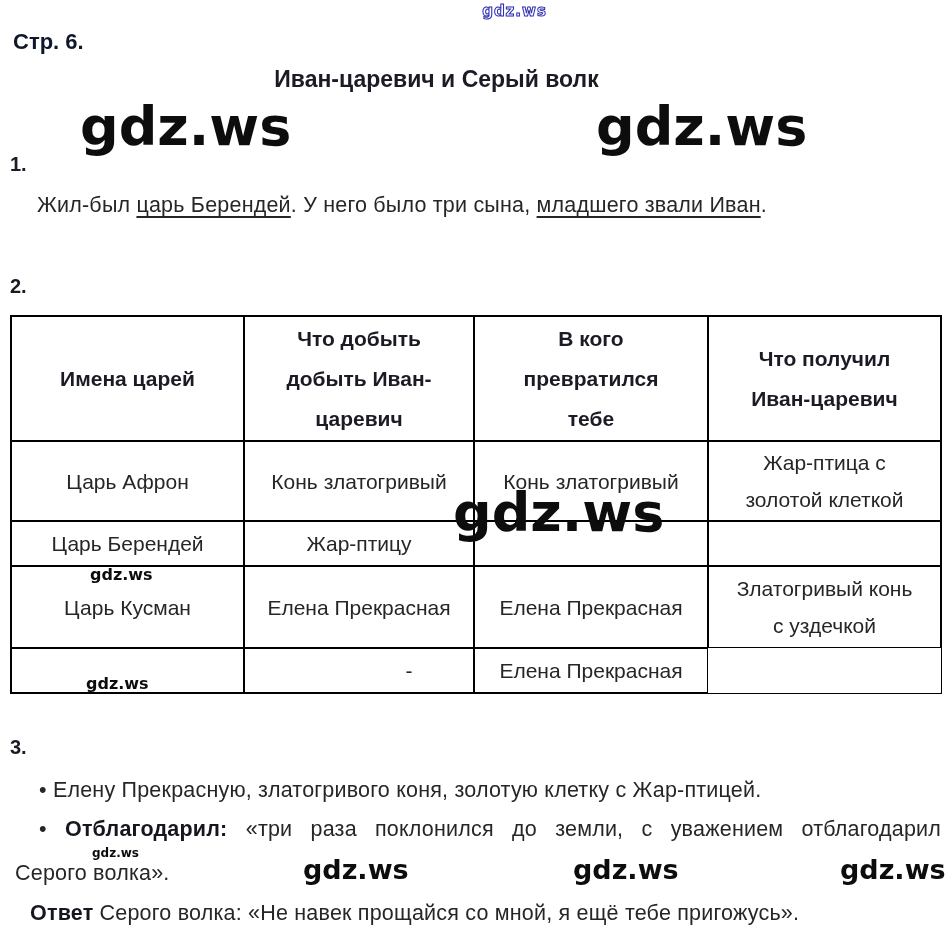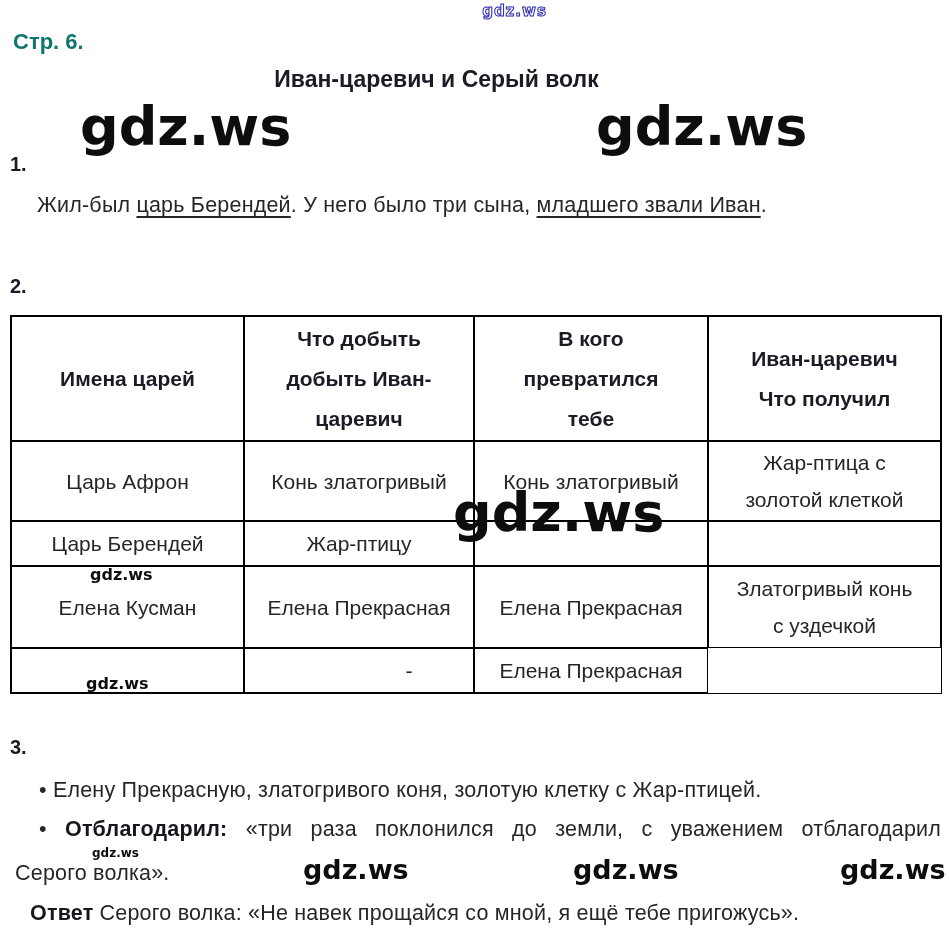--- a/index.html
+++ b/index.html
@@ -15,21 +15,21 @@
   }
   .wm-top{
     left:0;top:4px;width:949px;text-align:center;font-size:15px;letter-spacing:1px;
     color:#ffffff;-webkit-text-stroke:1px #2f2fb3;text-shadow:0 0 1px #2f2fb3;
   }
   .wm-large{font-size:54px;}
   .wm-med{font-size:27px;}
   .wm-small{font-size:16px;}
   .wm-tiny{font-size:12px;}
   
-  .page-label{left:13px;top:29px;font-size:22px;font-weight:bold;color:#0f766e;}
+  .page-label{left:13px;top:29px;font-size:22px;font-weight:bold;color:#0f172a;}
   .doc-title{left:0;top:66px;width:873px;text-align:center;font-size:23px;font-weight:bold;color:#1b1b26;}
   .sec-num{font-size:20px;font-weight:bold;color:#1b1b26;}
   
   .line{
     position:absolute;margin:0;font-size:21.5px;line-height:28px;color:#262626;
     letter-spacing:0.2px;white-space:nowrap;
   }
   .line .u{text-decoration:underline;text-underline-offset:4px;text-decoration-thickness:1.5px;}
   .line b{color:#16161e;}
   .justified{
@@ -83,22 +83,22 @@
     <span class="ln">Что добыть</span>
     <span class="ln">добыть Иван-</span>
     <span class="ln">царевич</span>
   </div>
   <div class="td th">
     <span class="ln">В кого</span>
     <span class="ln">превратился</span>
     <span class="ln">тебе</span>
   </div>
   <div class="td th">
+    <span class="ln">Что получил</span>
     <span class="ln">Иван-царевич</span>
-    <span class="ln">Что получил</span>
   </div>
 
   <div class="td">
     <span class="ln">Царь Афрон</span>
   </div>
   <div class="td">
     <span class="ln">Конь златогривый</span>
   </div>
   <div class="td">
     <span class="ln">Конь златогривый</span>
@@ -111,21 +111,21 @@
   <div class="td">
     <span class="ln">Царь Берендей</span>
   </div>
   <div class="td">
     <span class="ln">Жар-птицу</span>
   </div>
   <div class="td"></div>
   <div class="td"></div>
 
   <div class="td">
-    <span class="ln">Елена Кусман</span>
+    <span class="ln">Царь Кусман</span>
   </div>
   <div class="td">
     <span class="ln">Елена Прекрасная</span>
   </div>
   <div class="td">
     <span class="ln">Елена Прекрасная</span>
   </div>
   <div class="td">
     <span class="ln">Златогривый конь</span>
     <span class="ln">с уздечкой</span>

